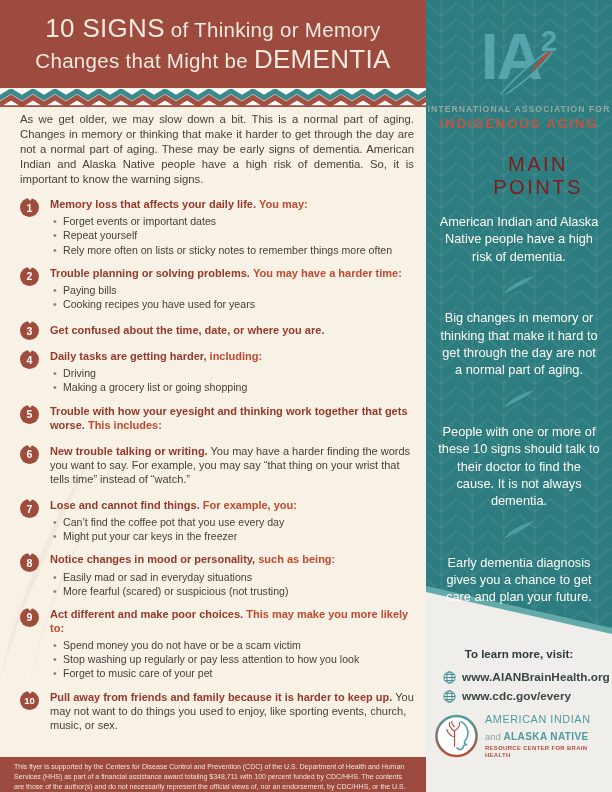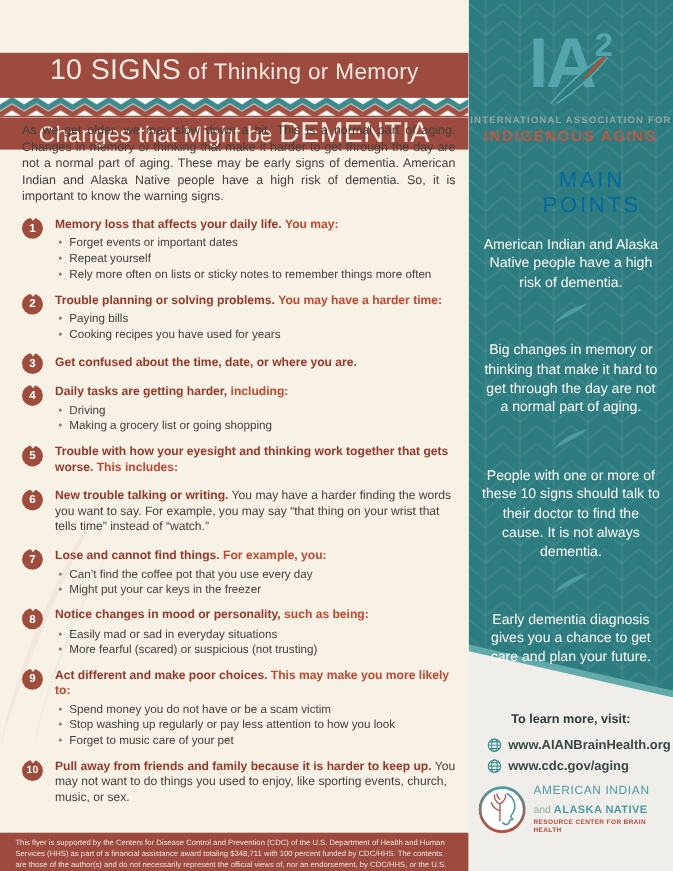--- a/index.html
+++ b/index.html
@@ -2,21 +2,21 @@
 <html><head>
 <meta charset="utf-8">
 <style>
   html,body{margin:0;padding:0;background:#888;}
   .page{position:relative;width:612px;height:792px;background:#fff;overflow:hidden;
         font-family:"Liberation Sans", sans-serif; margin:0 auto;}
 
   
   .left-col{position:absolute;left:0;top:0;width:426px;height:792px;background:#f7f1e6;}
   .header{position:absolute;left:0;top:0;width:426px;height:88px;background:#9d4a3f;
-          display:flex;flex-direction:column;justify-content:space-between;align-items:center;margin-top:48px;}
+          display:flex;flex-direction:column;justify-content:center;align-items:center;}
   .header .t-line{color:#f2e9df;line-height:1.18;letter-spacing:.3px;text-align:center;}
   .header .t-big{font-size:26px;}
   .header .t-med{font-size:20.5px;}
   .chevron-band{position:absolute;left:0;top:89px;width:426px;height:18px;background:#fff;}
   .content{position:absolute;left:0;top:107px;right:0;bottom:35px;padding:5px 12px 0 20px;overflow:hidden;}
 
   .intro-head{font-size:13px;font-weight:bold;color:#2e2822;margin:2px 0 1px 0;}
   .intro-body{font-size:11.3px;color:#45413a;line-height:1.33;text-align:justify;margin:0 0 10px 0;}
 
   .sign-row{display:flex;gap:11px;margin-bottom:9px;}
@@ -50,21 +50,21 @@
   .sb-content{position:absolute;left:0;top:0;width:100%;text-align:center;}
 
   .ia-logo{position:relative;display:inline-block;margin-top:14px;height:86px;}
   .ia-text{font-size:64px;font-weight:bold;color:#54a6ac;letter-spacing:-2px;line-height:86px;}
   .ia-sup{font-size:30px;font-weight:bold;color:#54a6ac;vertical-align:28px;letter-spacing:0;}
   .ia-feather{position:absolute;right:-12px;bottom:6px;}
 
   .org1{font-size:8.6px;font-weight:bold;letter-spacing:1.1px;color:#93a8a4;margin-top:4px;}
   .org2{font-size:13.5px;font-weight:bold;letter-spacing:1.6px;color:#c45540;margin-top:2px;}
 
-  .mp-head{font-size:20px;color:#0369a1;letter-spacing:2.5px;margin-top:22px;font-weight:400;padding-left:38px;}
+  .mp-head{font-size:20px;color:#7f1d1d;letter-spacing:2.5px;margin-top:22px;font-weight:400;padding-left:38px;}
   .mp-p{font-size:12.8px;color:#fdfbf6;line-height:1.36;margin:14px 11px 0 11px;}
   .feather-div{margin:10px auto 0 auto;width:34px;height:20px;}
 
   .sb-bottom{position:absolute;left:0;bottom:0;width:100%;height:162px;}
   .learn-head{font-size:11.5px;font-weight:bold;color:#2c3a38;text-align:center;margin:18px 0 10px 0;}
   .link-row{display:flex;align-items:flex-end;gap:6px;padding-left:17px;margin-bottom:5px;}
   .link-text{font-size:11.8px;font-weight:bold;color:#3a4745;}
   .rc-logo-row{display:flex;align-items:center;gap:6px;padding-left:8px;margin-top:10px;}
   .rc-text{text-align:left;line-height:1.15;}
   .rc1{font-size:10.8px;letter-spacing:.6px;color:#4f9ba1;}
@@ -288,21 +288,21 @@
         <span class="link-text">www.AIANBrainHealth.org</span>
       </div>
       <div class="link-row">
         <svg width="13" height="13" viewBox="0 0 13 13">
           <g stroke="#3f8d92" fill="none" stroke-width="1">
             <circle cx="6.5" cy="6.5" r="5.6"></circle>
             <ellipse cx="6.5" cy="6.5" rx="2.6" ry="5.6"></ellipse>
             <path d="M1 6.5 H12 M1.8 3.4 H11.2 M1.8 9.6 H11.2"></path>
           </g>
         </svg>
-        <span class="link-text">www.cdc.gov/aging</span>
+        <span class="link-text">www.cdc.gov/every</span>
       </div>
 
       <div class="rc-logo-row">
         <svg width="46" height="46" viewBox="0 0 46 46">
           <defs>
             <linearGradient id="ring" x1="0" y1="0" x2="0" y2="1">
               <stop offset="0" stop-color="#4f9ba1"></stop>
               <stop offset="1" stop-color="#b84c3c"></stop>
             </linearGradient>
           </defs>

